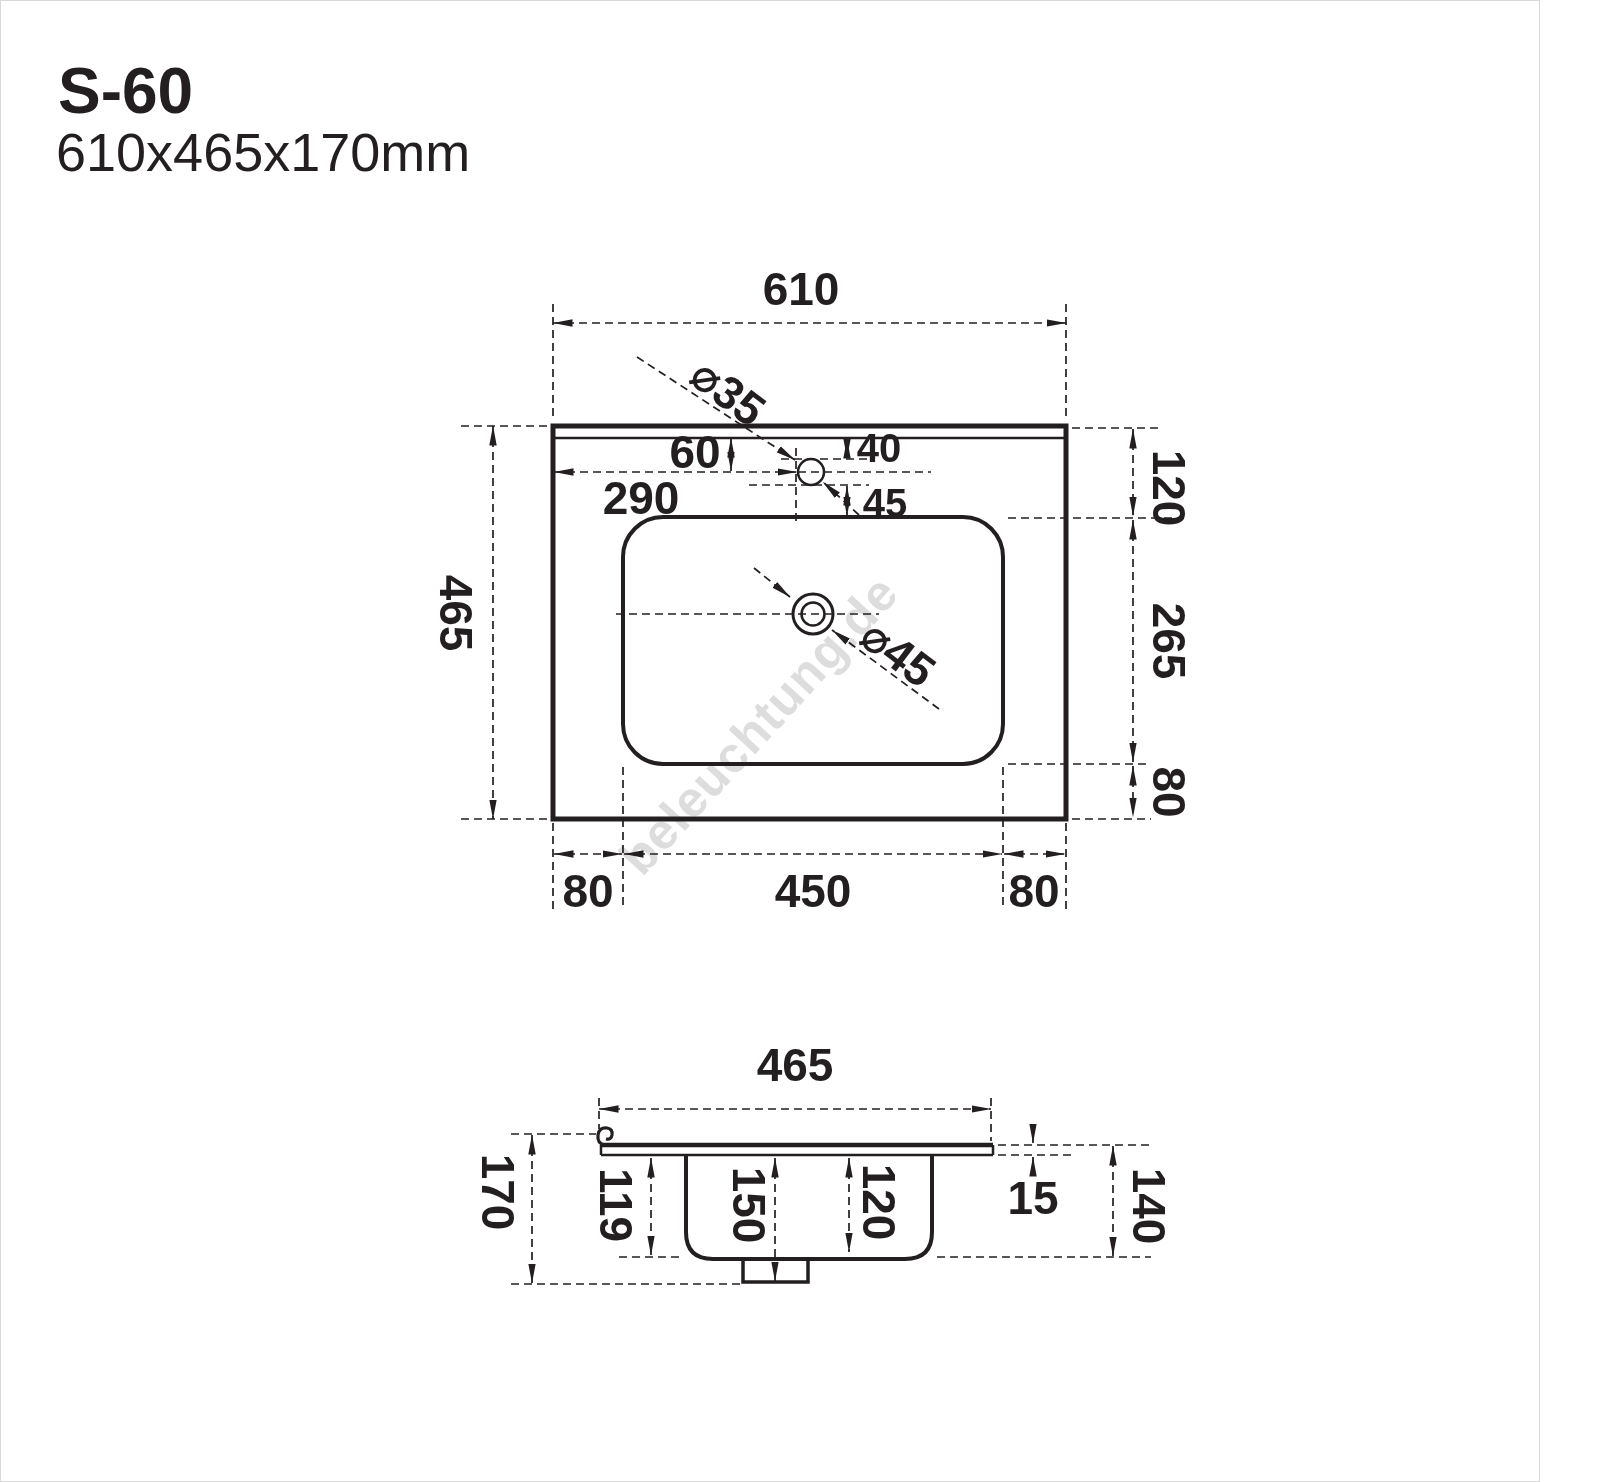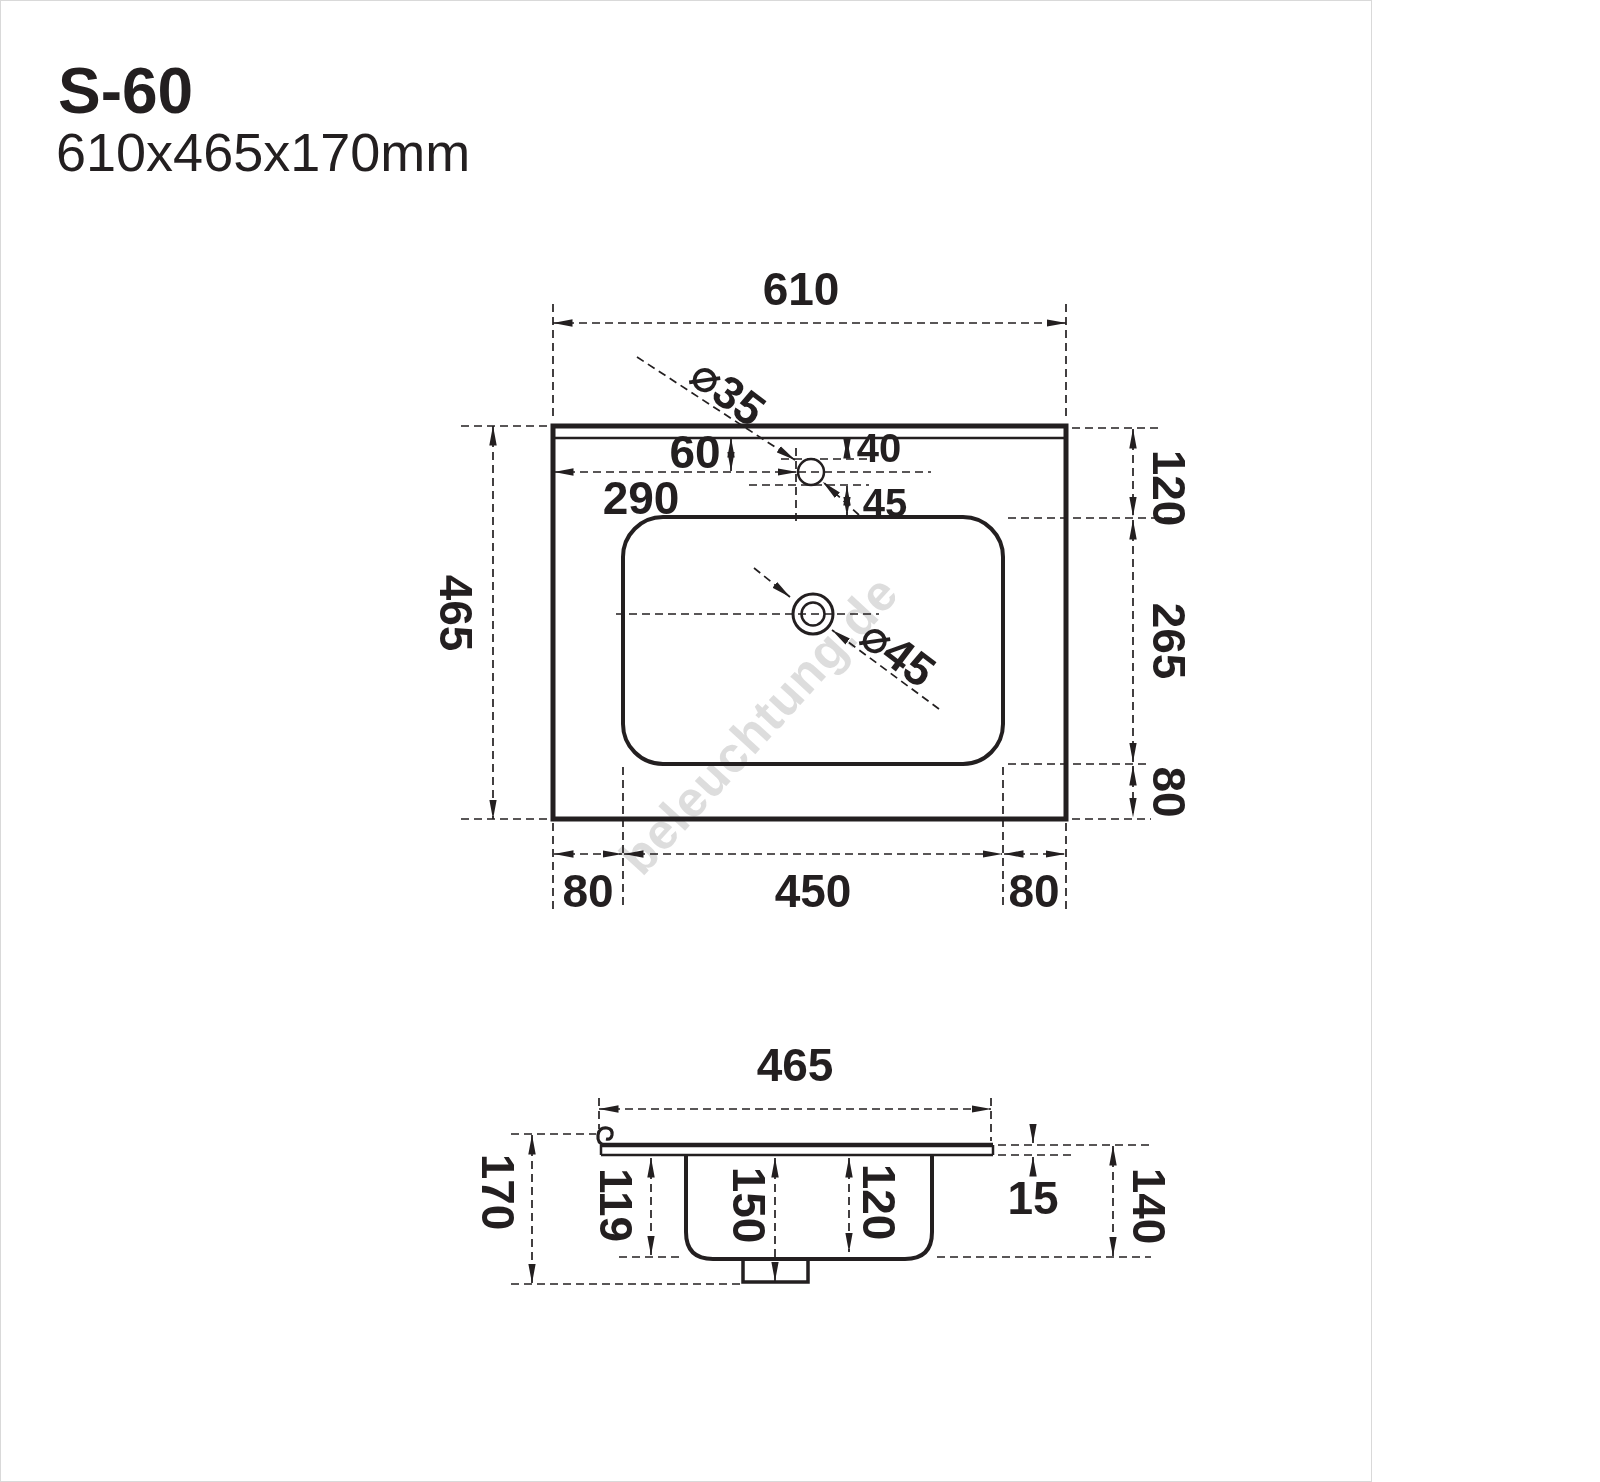--- a/index.html
+++ b/index.html
@@ -1,18 +1,18 @@
 <!DOCTYPE html>
 <html><head>
 <meta charset="utf-8">
 <style>
   html,body{margin:0;padding:0;background:#ffffff;}
   .page{
     position:relative;
-    width:1372px;height:1482px;
+    width:1540px;height:1482px;
     background:#ffffff;
     border:1px solid #d9d9d9;
     box-sizing:border-box;
     font-family:"Liberation Sans","DejaVu Sans",sans-serif;
     overflow:hidden;
   }
   svg{position:absolute;left:0;top:0;}
   .dl{stroke:#231f20;stroke-width:1.7;stroke-dasharray:8 5;fill:none;}
   .sl{stroke:#231f20;fill:none;}
   text{fill:#231f20;font-family:"Liberation Sans","DejaVu Sans",sans-serif;font-weight:bold;}

